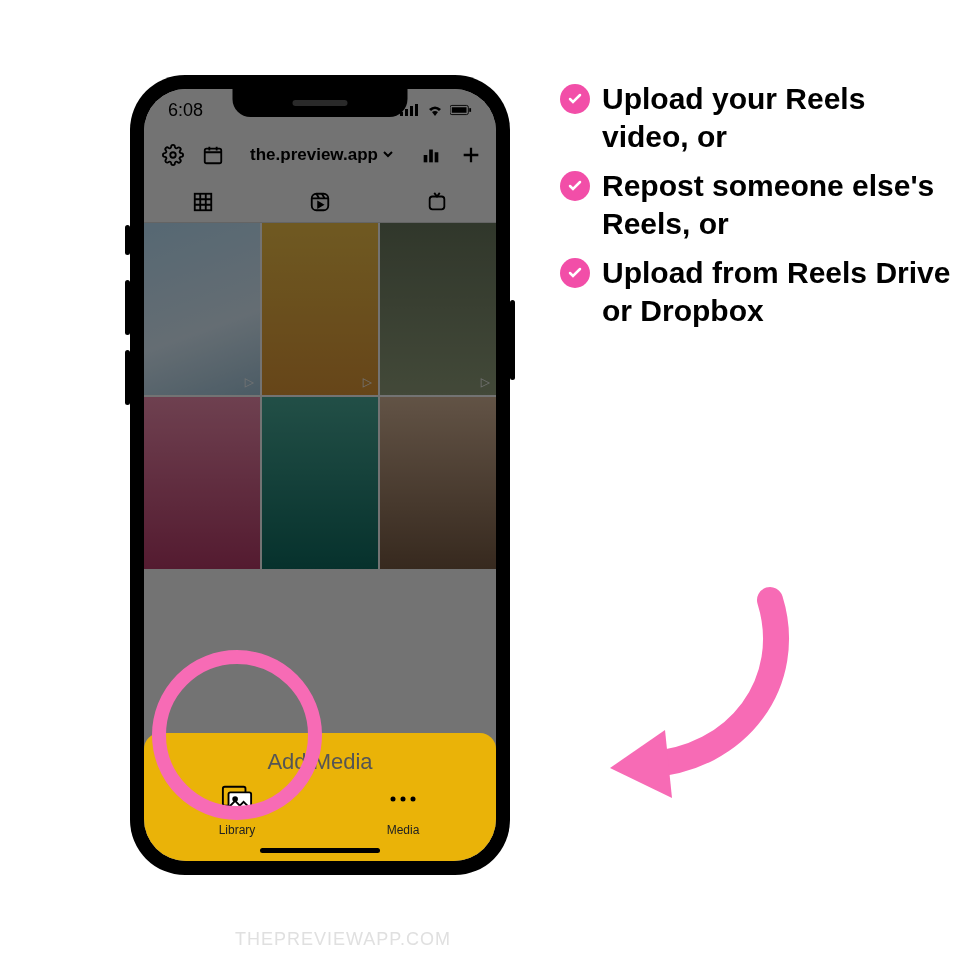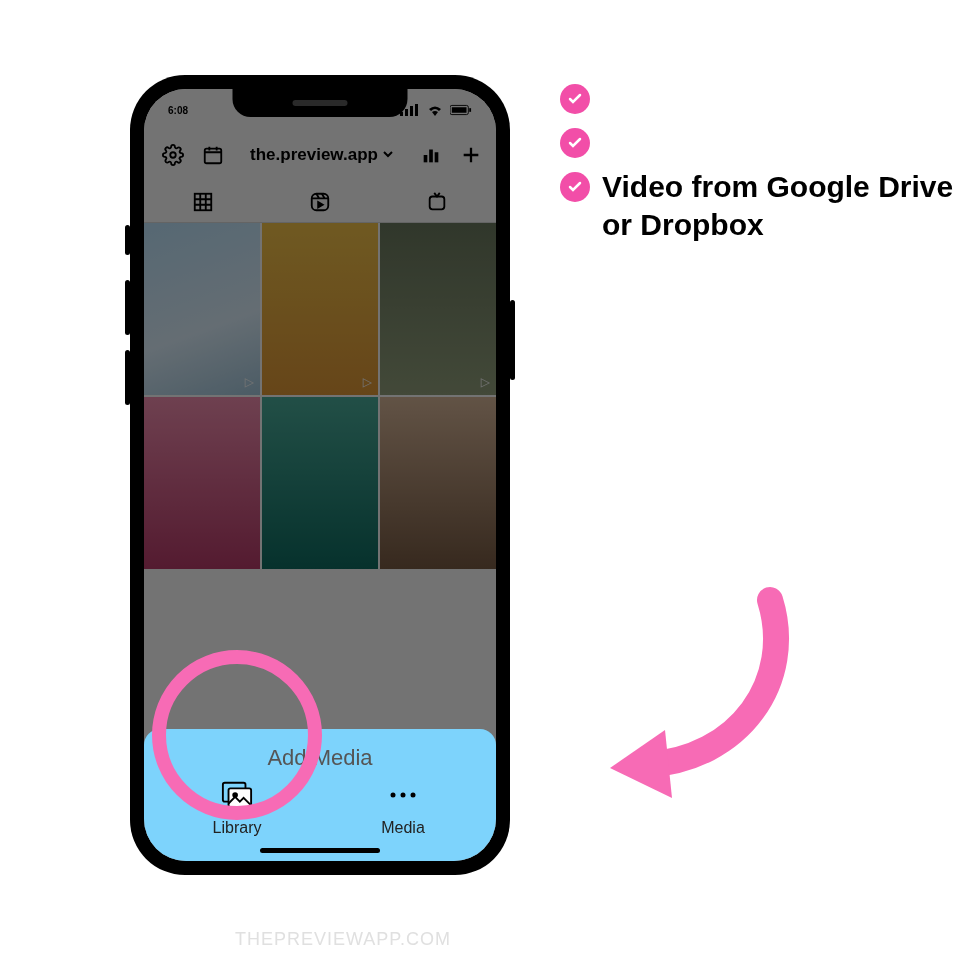--- a/index.html
+++ b/index.html
@@ -57,21 +57,21 @@
     z-index: 20;
     pointer-events:none;
   }
 
   
   .statusbar {
     position:absolute; top:0; left:0; right:0;
     height:42px;
     display:flex; align-items:center; justify-content:space-between;
     padding: 0 24px;
-    font-size:10px; font-weight:700;
+    font-size:18px; font-weight:400;
     z-index: 5;
     color:#000;
   }
   .status-icons { display:flex; gap:4px; align-items:center; }
 
   
   .app-toolbar {
     position:absolute; top:42px; left:4px; right:0;
     height:48px;
     display:flex; align-items:center; justify-content:space-between;
@@ -103,32 +103,32 @@
   .t1{background:linear-gradient(160deg,#bfe6ff 0%,#dff2ff 60%,#a7cbe0 100%);}
   .t2{background:linear-gradient(180deg,#f6c64b 0%,#e39a38 100%);}
   .t3{background:linear-gradient(180deg,#6c7a60 0%,#94a27e 100%);}
   .t4{background:linear-gradient(180deg,#f48fb1 0%,#ba3c6b 100%);}
   .t5{background:linear-gradient(180deg,#4caf9d 0%,#0f6e63 100%);}
   .t6{background:linear-gradient(180deg,#d9b89a 0%,#7a5c44 100%);}
 
   
   .sheet {
     position:absolute; left:0; right:0; bottom:0;
-    background:#7dd3fc;
+    background:#eab308;
     border-top-left-radius:16px;
     border-top-right-radius:16px;
     z-index:30;
     padding: 16px 10px 24px 10px;
   }
   .sheet-title { text-align:center; font-size:22px; color:#555; font-weight:400; margin-bottom:6px;}
   .sheet-grid {
     display:grid; grid-template-columns:1fr 1fr; row-gap:26px;
     margin-top:8px;
   }
-  .sheet-item { display:flex; flex-direction:column; align-items:center; gap:8px; font-size:16px; color:#222;}
+  .sheet-item { display:flex; flex-direction:column; align-items:center; gap:8px; font-size:12px; color:#222;}
   .sheet-item .icon-lg { width:32px; height:32px; display:flex; align-items:center; justify-content:center;}
   .home-indicator {
     position:absolute; bottom:8px; left:50%; transform:translateX(-50%);
     width:120px; height:5px; background:#000; border-radius:3px; z-index:40;
   }
 
   
   .highlight-ring {
     position:absolute;
     z-index:60;
@@ -326,35 +326,37 @@
 
 <div class="highlight-ring"></div>
 
 <div class="bullets">
   <div class="bullet-row">
     <span class="check-badge">
       <svg width="16" height="16" viewBox="0 0 16 16">
           <path d="M3 8l3 3 7-7" stroke="#fff" stroke-width="2.5" fill="none" stroke-linecap="round"></path>
         </svg>
     </span>
+    <span class="bullet-text">Upload your Reels video, or</span>
   </div>
   <div class="bullet-row">
     <span class="check-badge">
       <svg width="16" height="16" viewBox="0 0 16 16">
           <path d="M3 8l3 3 7-7" stroke="#fff" stroke-width="2.5" fill="none" stroke-linecap="round"></path>
         </svg>
     </span>
+    <span class="bullet-text">Repost someone else's Reels, or</span>
   </div>
   <div class="bullet-row">
     <span class="check-badge">
       <svg width="16" height="16" viewBox="0 0 16 16">
           <path d="M3 8l3 3 7-7" stroke="#fff" stroke-width="2.5" fill="none" stroke-linecap="round"></path>
         </svg>
     </span>
-    <span class="bullet-text">Video from Google Drive or Dropbox</span>
+    <span class="bullet-text">Upload from Reels Drive or Dropbox</span>
   </div>
 </div>
 
 <div class="arrow-wrap">
   <svg width="230" height="230" viewBox="0 0 230 230">
     <path d="M180 20 C 205 100, 150 180, 55 185" stroke="#f76bb5" stroke-width="26" fill="none" stroke-linecap="round"></path>
     <path d="M75 150 L20 188 L82 218 Z" fill="#f76bb5"></path>
   </svg>
 </div>
 

